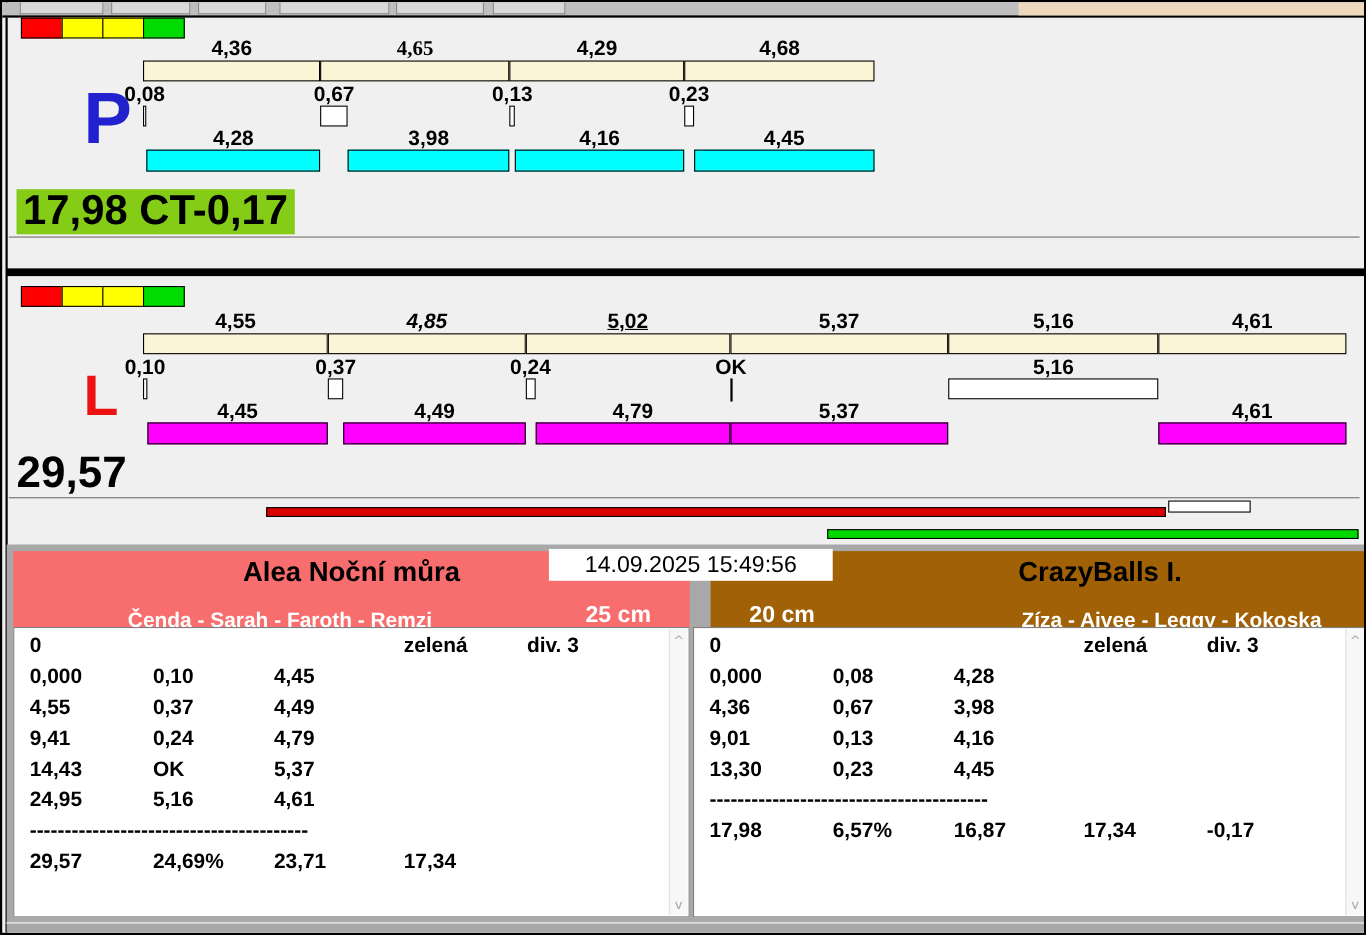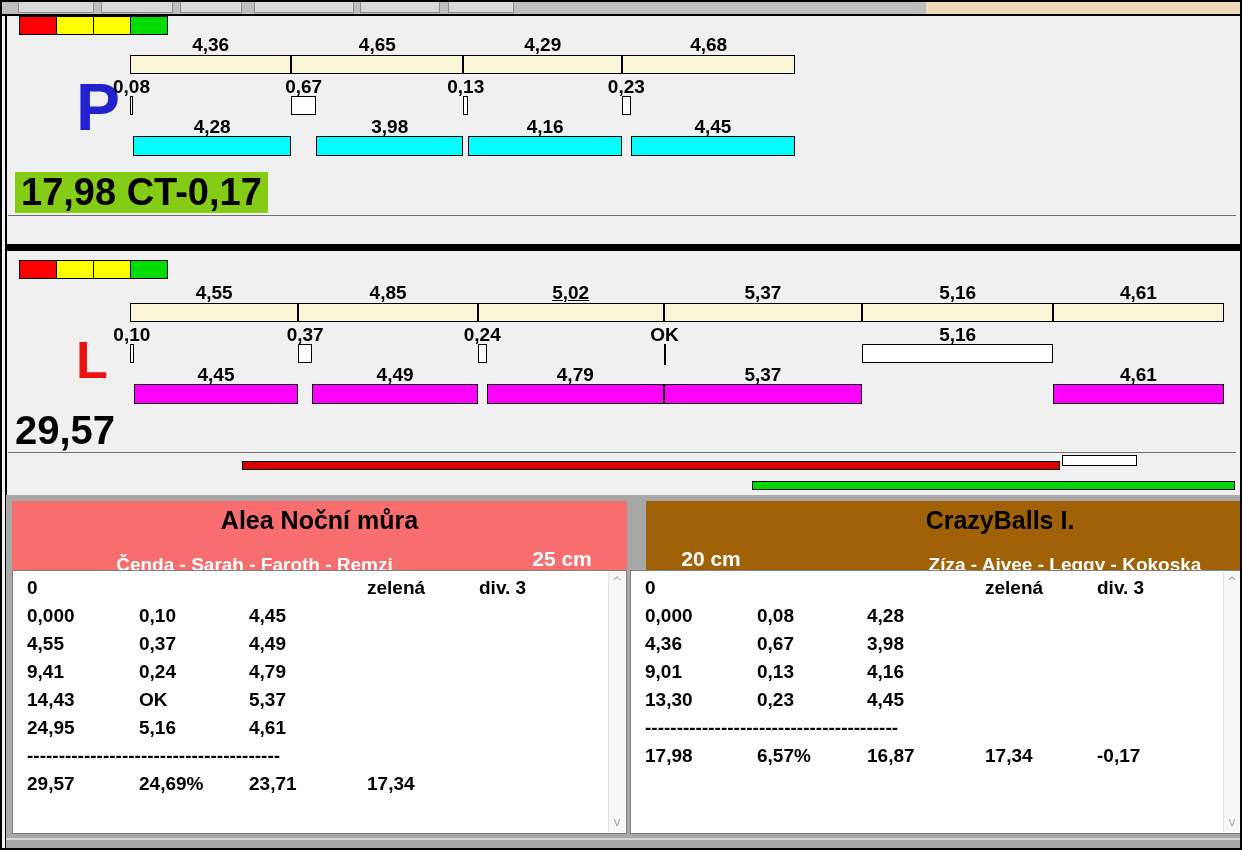--- a/index.html
+++ b/index.html
@@ -71,21 +71,21 @@
         <div class="light" style="background: rgb(0, 219, 0);"></div>
       </div>
     <div class="lane-letter" style="top: 58px; font-size: 66px; color: rgb(33, 33, 206);">P</div>
     <div class="bars">
         <div class="lbl" style="left: 208.66px; top: 18px;">4,36</div>
         <div class="seg" style="left: 128px; top: 39px; width: 161.32px;"></div>
         <div class="lbl" style="left: 129.5px; top: 60px;">0,08</div>
         <div class="cbox" style="left: 128px; top: 80px; width: 3px;"></div>
         <div class="lbl" style="left: 210.14px; top: 100px;">4,28</div>
         <div class="runbar" style="left: 130.96px; top: 120px; width: 158.36px; background: rgb(0, 255, 255);"></div>
-        <div class="lbl" style="left: 375.345px; top: 18px;">4,65</div>
+        <div class="lbl" style="left: 375.345px; top: 18px; font-family: Liberation Serif, serif;">4,65</div>
         <div class="seg" style="left: 289.32px; top: 39px; width: 172.05px;"></div>
         <div class="lbl" style="left: 301.715px; top: 60px;">0,67</div>
         <div class="cbox" style="left: 289.32px; top: 80px; width: 24.79px;"></div>
         <div class="lbl" style="left: 387.74px; top: 100px;">3,98</div>
         <div class="runbar" style="left: 314.11px; top: 120px; width: 147.26px; background: rgb(0, 255, 255);"></div>
         <div class="lbl" style="left: 540.735px; top: 18px;">4,29</div>
         <div class="seg" style="left: 461.37px; top: 39px; width: 158.73px;"></div>
         <div class="lbl" style="left: 463.775px; top: 60px;">0,13</div>
         <div class="cbox" style="left: 461.37px; top: 80px; width: 4.81px;"></div>
         <div class="lbl" style="left: 543.14px; top: 100px;">4,16</div>
@@ -111,21 +111,21 @@
         <div class="light" style="background: rgb(0, 219, 0);"></div>
       </div>
     <div class="lane-letter" style="top: 70px; font-size: 52px; color: rgb(238, 17, 17);">L</div>
     <div class="bars">
         <div class="lbl" style="left: 212.175px; top: 18px;">4,55</div>
         <div class="seg" style="left: 128px; top: 39px; width: 168.35px;"></div>
         <div class="lbl" style="left: 129.85px; top: 60px;">0,10</div>
         <div class="cbox" style="left: 128px; top: 80px; width: 3.7px;"></div>
         <div class="lbl" style="left: 214.025px; top: 100px;">4,45</div>
         <div class="runbar" style="left: 131.7px; top: 120px; width: 164.65px; background: rgb(255, 0, 255);"></div>
-        <div class="lbl" style="left: 386.075px; top: 18px;">4,85</div>
+        <div class="lbl" style="left: 386.075px; top: 18px; font-style: italic;">4,85</div>
         <div class="seg" style="left: 296.35px; top: 39px; width: 179.45px;"></div>
         <div class="lbl" style="left: 303.195px; top: 60px;">0,37</div>
         <div class="cbox" style="left: 296.35px; top: 80px; width: 13.69px;"></div>
         <div class="lbl" style="left: 393.105px; top: 100px;">4,49</div>
         <div class="runbar" style="left: 310.04px; top: 120px; width: 166.13px; background: rgb(255, 0, 255);"></div>
         <div class="lbl" style="left: 568.67px; top: 18px; text-decoration: underline;">5,02</div>
         <div class="seg" style="left: 475.8px; top: 39px; width: 185.74px;"></div>
         <div class="lbl" style="left: 480.24px; top: 60px;">0,24</div>
         <div class="cbox" style="left: 475.8px; top: 80px; width: 8.88px;"></div>
         <div class="lbl" style="left: 573.295px; top: 100px;">4,79</div>
@@ -149,20 +149,21 @@
   <div class="lane-total" id="total-1" style="left:7px;top:408px;font-size:40px;">29,57</div>
   <div class="hairline" style="top:450px;"></div>
 
   <div id="race-bars">
       <div class="racebar" style="left: 240px; top: 459px; width: 818px; height: 9px; background: rgb(216, 0, 0);"></div>
       <div class="racebar" style="left: 1060px; top: 453px; width: 75px; height: 11px; background: rgb(255, 255, 255);"></div>
       <div class="racebar" style="left: 750px; top: 479px; width: 483px; height: 9px; background: rgb(0, 216, 0);"></div>
     </div>
 
   <div id="bottom">
+    <div id="datetime-box">14.09.2025 15:49:56</div>
 
     <div class="panel-header" id="hdr-0" style="left: 6px; width: 615px; background: rgb(248, 110, 110);">
       <div class="team-title">Alea Noční můra</div>
       <div class="hdr-row2" style="grid-template-columns:1fr 130px;">
         <div class="team-members">Čenda - Sarah - Faroth - Remzi</div>
         <div class="jump-height">25 cm</div>
       </div>
     </div>
 
     <div class="panel-header" id="hdr-1" style="left: 640px; width: 708px; background: #a16207;">

